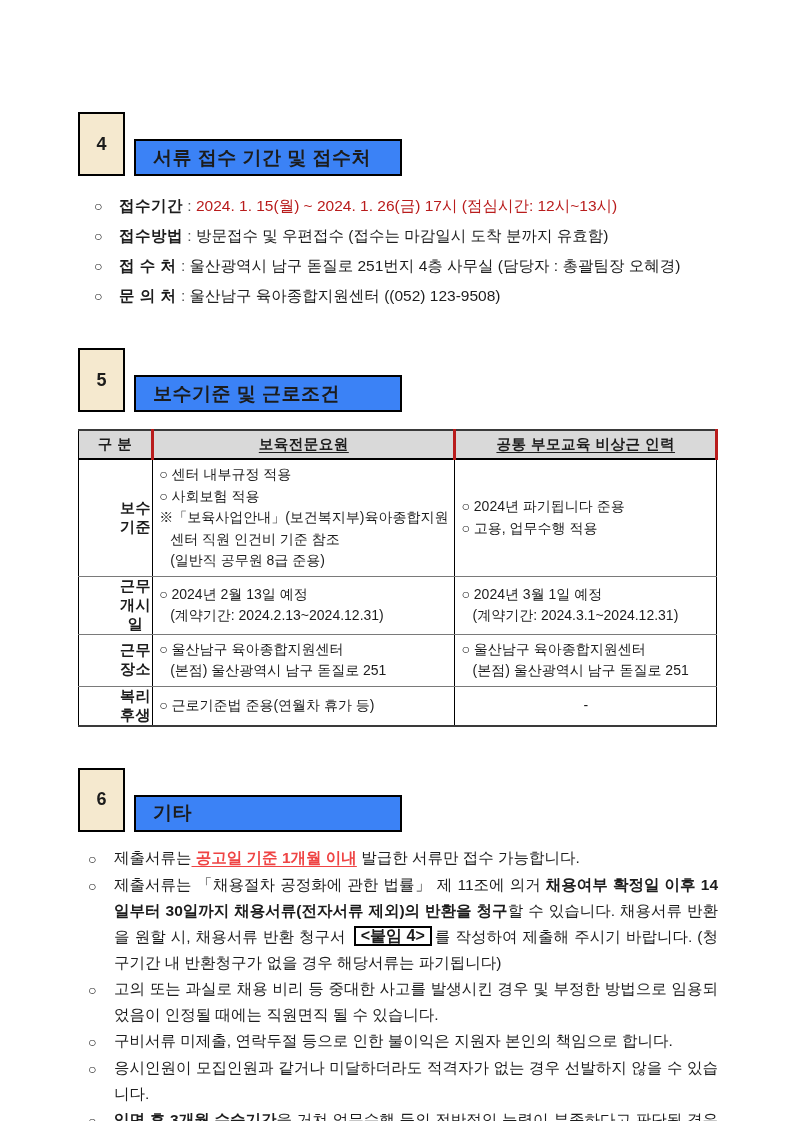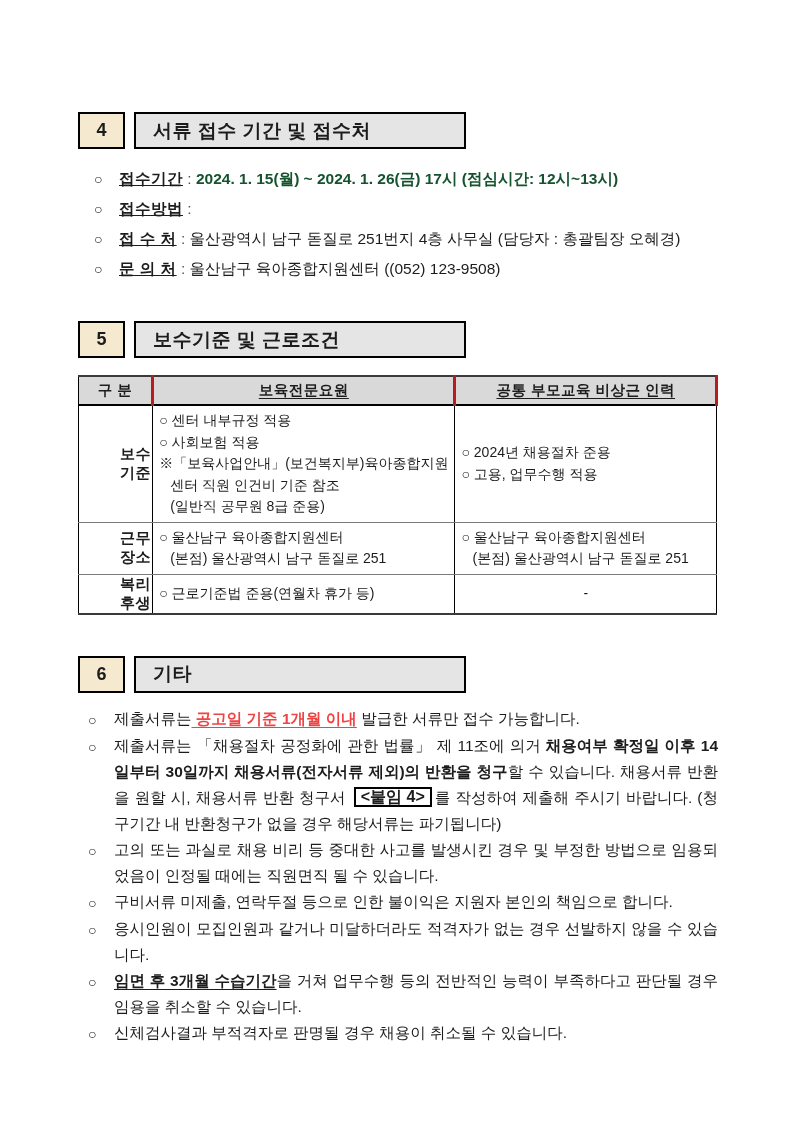--- a/index.html
+++ b/index.html
@@ -20,38 +20,39 @@
   .sec-header { display: flex; align-items: stretch; gap: 9px; }
   .num-box {
     width: 47px;
     min-height: 37px;
     border: 2px solid #000;
     background: #f5e9cf;
     display: flex; align-items: center; justify-content: center;
     font-weight: bold; font-size: 18px;
   }
   .title-box {
-    width: 332px;
+    width: 268px;
     min-height: 37px;
     border: 2px solid #000;
-    background: #e5e5e5;
+    background: #3b82f6;
     display: flex; align-items: center;
     padding: 2px 17px;
     font-weight: bold; font-size: 19px;
     letter-spacing: 0.5px;
     white-space: pre;
+    margin-top: 27px;
   }
 
   
   .s4-list { margin: 15px 0 0 16px; }
   .s4-row { display: flex; align-items: baseline; font-size: 15.5px; line-height: 30px; white-space: pre; }
   .s4-row .marker { width: 25px; font-size: 14px; }
-  .s4-row .lbl { font-weight: bold; letter-spacing: 0.5px; text-decoration: underline; }
+  .s4-row .lbl { font-weight: bold; letter-spacing: 0.5px; }
   .s4-row .sep { font-weight: normal; color: #555; }
-  .val-red { color: #14532d; font-weight: bold; }
+  .val-red { color: #b91c1c; font-weight: normal; }
 
   
   .pay-table {
     width: 640px;
     margin-top: 17px;
     border-collapse: collapse;
     font-size: 14px;
     border-top: 2.5px solid #3a3a3a;
     border-bottom: 2.5px solid #3a3a3a;
   }
@@ -117,21 +118,21 @@
 <div class="page">
   <div class="content">
 
     <section>
       <div class="sec-header">
         <div class="num-box">4</div>
         <div class="title-box">서류 접수 기간 및 접수처</div>
       </div>
       <div class="s4-list" id="s4-list">
           <div class="s4-row"><span class="marker">○</span><span class="lbl">접수기간</span><span class="sep"> : </span><span class="val-red">2024. 1. 15(월) ~ 2024. 1. 26(금) 17시 (점심시간: 12시~13시)</span></div>
-          <div class="s4-row"><span class="marker">○</span><span class="lbl">접수방법</span><span class="sep"> : </span></div>
+          <div class="s4-row"><span class="marker">○</span><span class="lbl">접수방법</span><span class="sep"> : </span><span>방문접수 및 우편접수 (접수는 마감일시 도착 분까지 유효함)</span></div>
           <div class="s4-row"><span class="marker">○</span><span class="lbl">접 수 처</span><span class="sep"> : </span><span>울산광역시 남구 돋질로 251번지 4층 사무실 (담당자 : 총괄팀장 오혜경)</span></div>
           <div class="s4-row"><span class="marker">○</span><span class="lbl">문 의 처</span><span class="sep"> : </span><span>울산남구 육아종합지원센터 ((052) 123-9508)</span></div>
         </div>
     </section>
 
     <section class="mt-s5">
       <div class="sec-header">
         <div class="num-box">5</div>
         <div class="title-box">보수기준 및 근로조건</div>
       </div>
@@ -147,22 +148,33 @@
             <tr>
               <td class="row-label">보수기준</td>
               <td class="cell">
                 <div class="cell-line">○ 센터 내부규정 적용</div>
                 <div class="cell-line">○ 사회보험 적용</div>
                 <div class="cell-line">※「보육사업안내」(보건복지부)육아종합지원</div>
                 <div class="cell-line indent">센터 직원 인건비 기준 참조</div>
                 <div class="cell-line indent">(일반직 공무원 8급 준용)</div>
               </td>
               <td class="cell">
-                <div class="cell-line">○ 2024년 채용절차 준용</div>
+                <div class="cell-line">○ 2024년 파기됩니다 준용</div>
                 <div class="cell-line">○ 고용, 업무수행 적용</div>
+              </td>
+            </tr>
+            <tr>
+              <td class="row-label">근무개시일</td>
+              <td class="cell">
+                <div class="cell-line">○ 2024년 2월 13일 예정</div>
+                <div class="cell-line indent">(계약기간: 2024.2.13~2024.12.31)</div>
+              </td>
+              <td class="cell">
+                <div class="cell-line">○ 2024년 3월 1일 예정</div>
+                <div class="cell-line indent">(계약기간: 2024.3.1~2024.12.31)</div>
               </td>
             </tr>
             <tr>
               <td class="row-label">근무장소</td>
               <td class="cell">
                 <div class="cell-line">○ 울산남구 육아종합지원센터</div>
                 <div class="cell-line indent">(본점) 울산광역시 남구 돋질로 251</div>
               </td>
               <td class="cell">
                 <div class="cell-line">○ 울산남구 육아종합지원센터</div>

